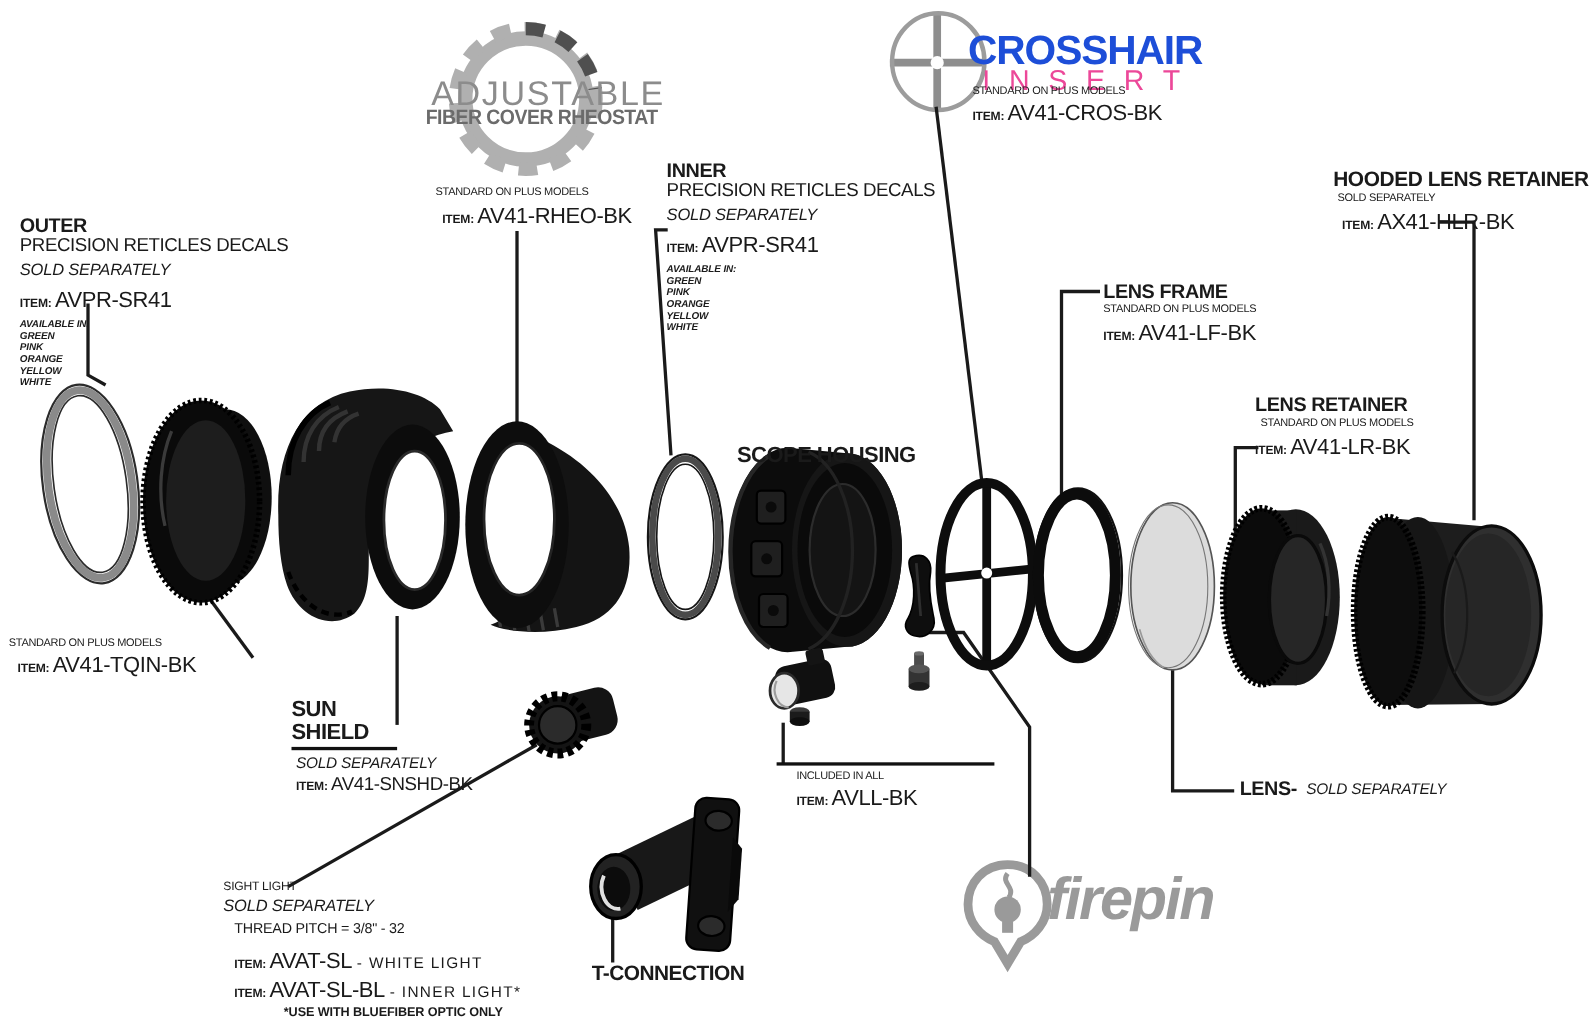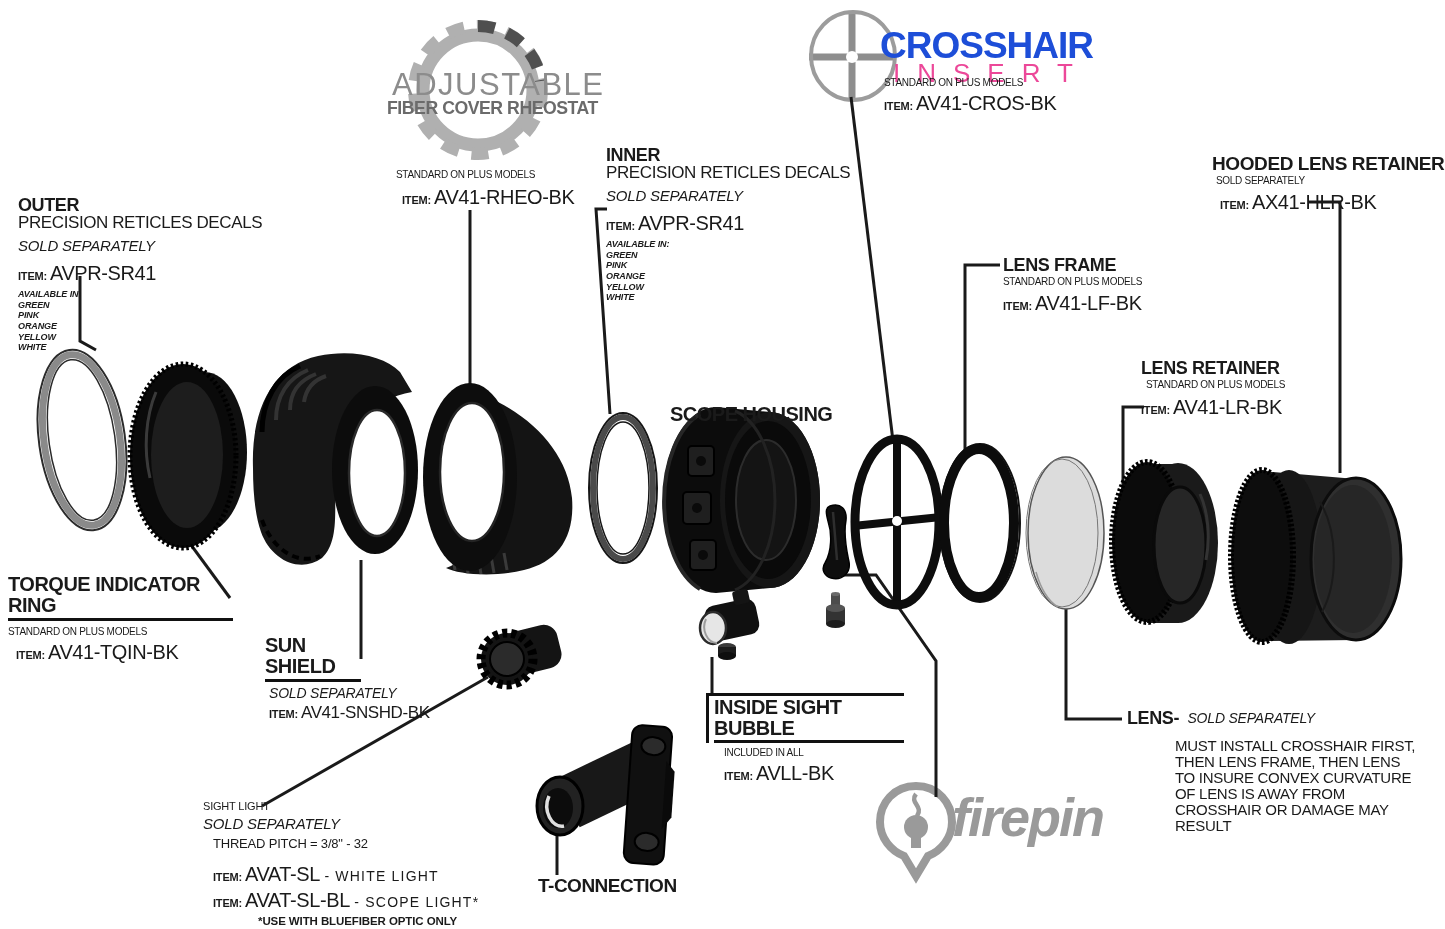--- a/index.html
+++ b/index.html
@@ -268,63 +268,58 @@
 
 <div class="abs" style="left:1141px;top:359px">
   <div class="h1">LENS RETAINER</div>
   <div class="std" style="margin:2px 0 0 5px">STANDARD ON PLUS MODELS</div>
   <div class="itemline" style="margin-top:6px">
     <span class="itemlabel">ITEM:</span><span class="itemvalue">AV41-LR-BK</span>
   </div>
 </div>
 
 <div class="abs" style="left:8px;top:574px">
-  <div class="big underlined" style="width:225px">TORQUE INDICATOR RING</div>
   <div class="std" style="margin-top:5px">STANDARD ON PLUS MODELS</div>
   <div class="itemline" style="margin:4px 0 0 8px">
     <span class="itemlabel">ITEM:</span><span class="itemvalue">AV41-TQIN-BK</span>
   </div>
 </div>
 
 <div class="abs" style="left:265px;top:635px">
   <div class="big underlined" style="width:96px">SUN SHIELD</div>
   <div class="sold" style="margin:3px 0 0 4px;font-size:14px">SOLD SEPARATELY</div>
   <div class="itemline" style="margin:2px 0 0 4px">
     <span class="itemlabel">ITEM:</span><span class="itemvalue" style="font-size:17px">AV41-SNSHD-BK</span>
   </div>
 </div>
 
 <div class="abs big" style="left:670px;top:404px">SCOPE HOUSING</div>
 
 <div class="abs" style="left:706px;top:693px;border-top:3px solid #111;width:198px">
-  <div style="border-left:3px solid #111;padding:1px 0 0 5px">
-    <span class="big underlined" style="border-bottom-width:3px;padding-bottom:1px">INSIDE SIGHT BUBBLE</span>
-  </div>
   <div class="std" style="margin:4px 0 0 18px">INCLUDED IN ALL</div>
   <div class="itemline" style="margin:4px 0 0 18px">
     <span class="itemlabel">ITEM:</span><span class="itemvalue">AVLL-BK</span>
   </div>
 </div>
 
 <div class="abs" style="left:203px;top:800px">
   <div style="font-size:11px;font-weight:normal;letter-spacing:-0.2px">SIGHT LIGHT</div>
   <div class="sold" style="margin-top:3px;font-size:15px">SOLD SEPARATELY</div>
   <div style="font-size:13px;margin:4px 0 0 10px;letter-spacing:-0.2px">THREAD PITCH = 3/8" - 32</div>
   <div class="itemline" style="margin:12px 0 0 10px">
     <span class="itemlabel">ITEM:</span><span class="itemvalue">AVAT-SL</span>
     <span class="itemnote">- WHITE LIGHT</span>
   </div>
   <div class="itemline" style="margin:3px 0 0 10px">
     <span class="itemlabel">ITEM:</span><span class="itemvalue">AVAT-SL-BL</span>
-    <span class="itemnote">- SCOPE LIGHT*</span>
+    <span class="itemnote">- INNER LIGHT*</span>
   </div>
   <div style="font-size:11.5px;font-weight:bold;margin:3px 0 0 55px;letter-spacing:-0.1px">*USE WITH BLUEFIBER OPTIC ONLY</div>
 </div>
 
 <div class="abs big" style="left:538px;top:876px;font-size:19px">T-CONNECTION</div>
 
 <div class="abs" style="left:1127px;top:708px">
   <span class="h1" style="font-size:18px;vertical-align:middle">LENS-</span>
   <span class="sold" style="margin:0 0 0 4px;font-size:14px;vertical-align:middle">SOLD SEPARATELY</span>
-  <div class="note" style="margin-left:48px">MUST INSTALL CROSSHAIR FIRST, THEN LENS FRAME, THEN LENS TO INSURE CONVEX CURVATURE OF LENS IS AWAY FROM CROSSHAIR OR DAMAGE MAY RESULT</div>
 </div>
 
 <div class="abs firepin-word" style="left:952px;top:786px">firepin</div>
 
 </body></html>

